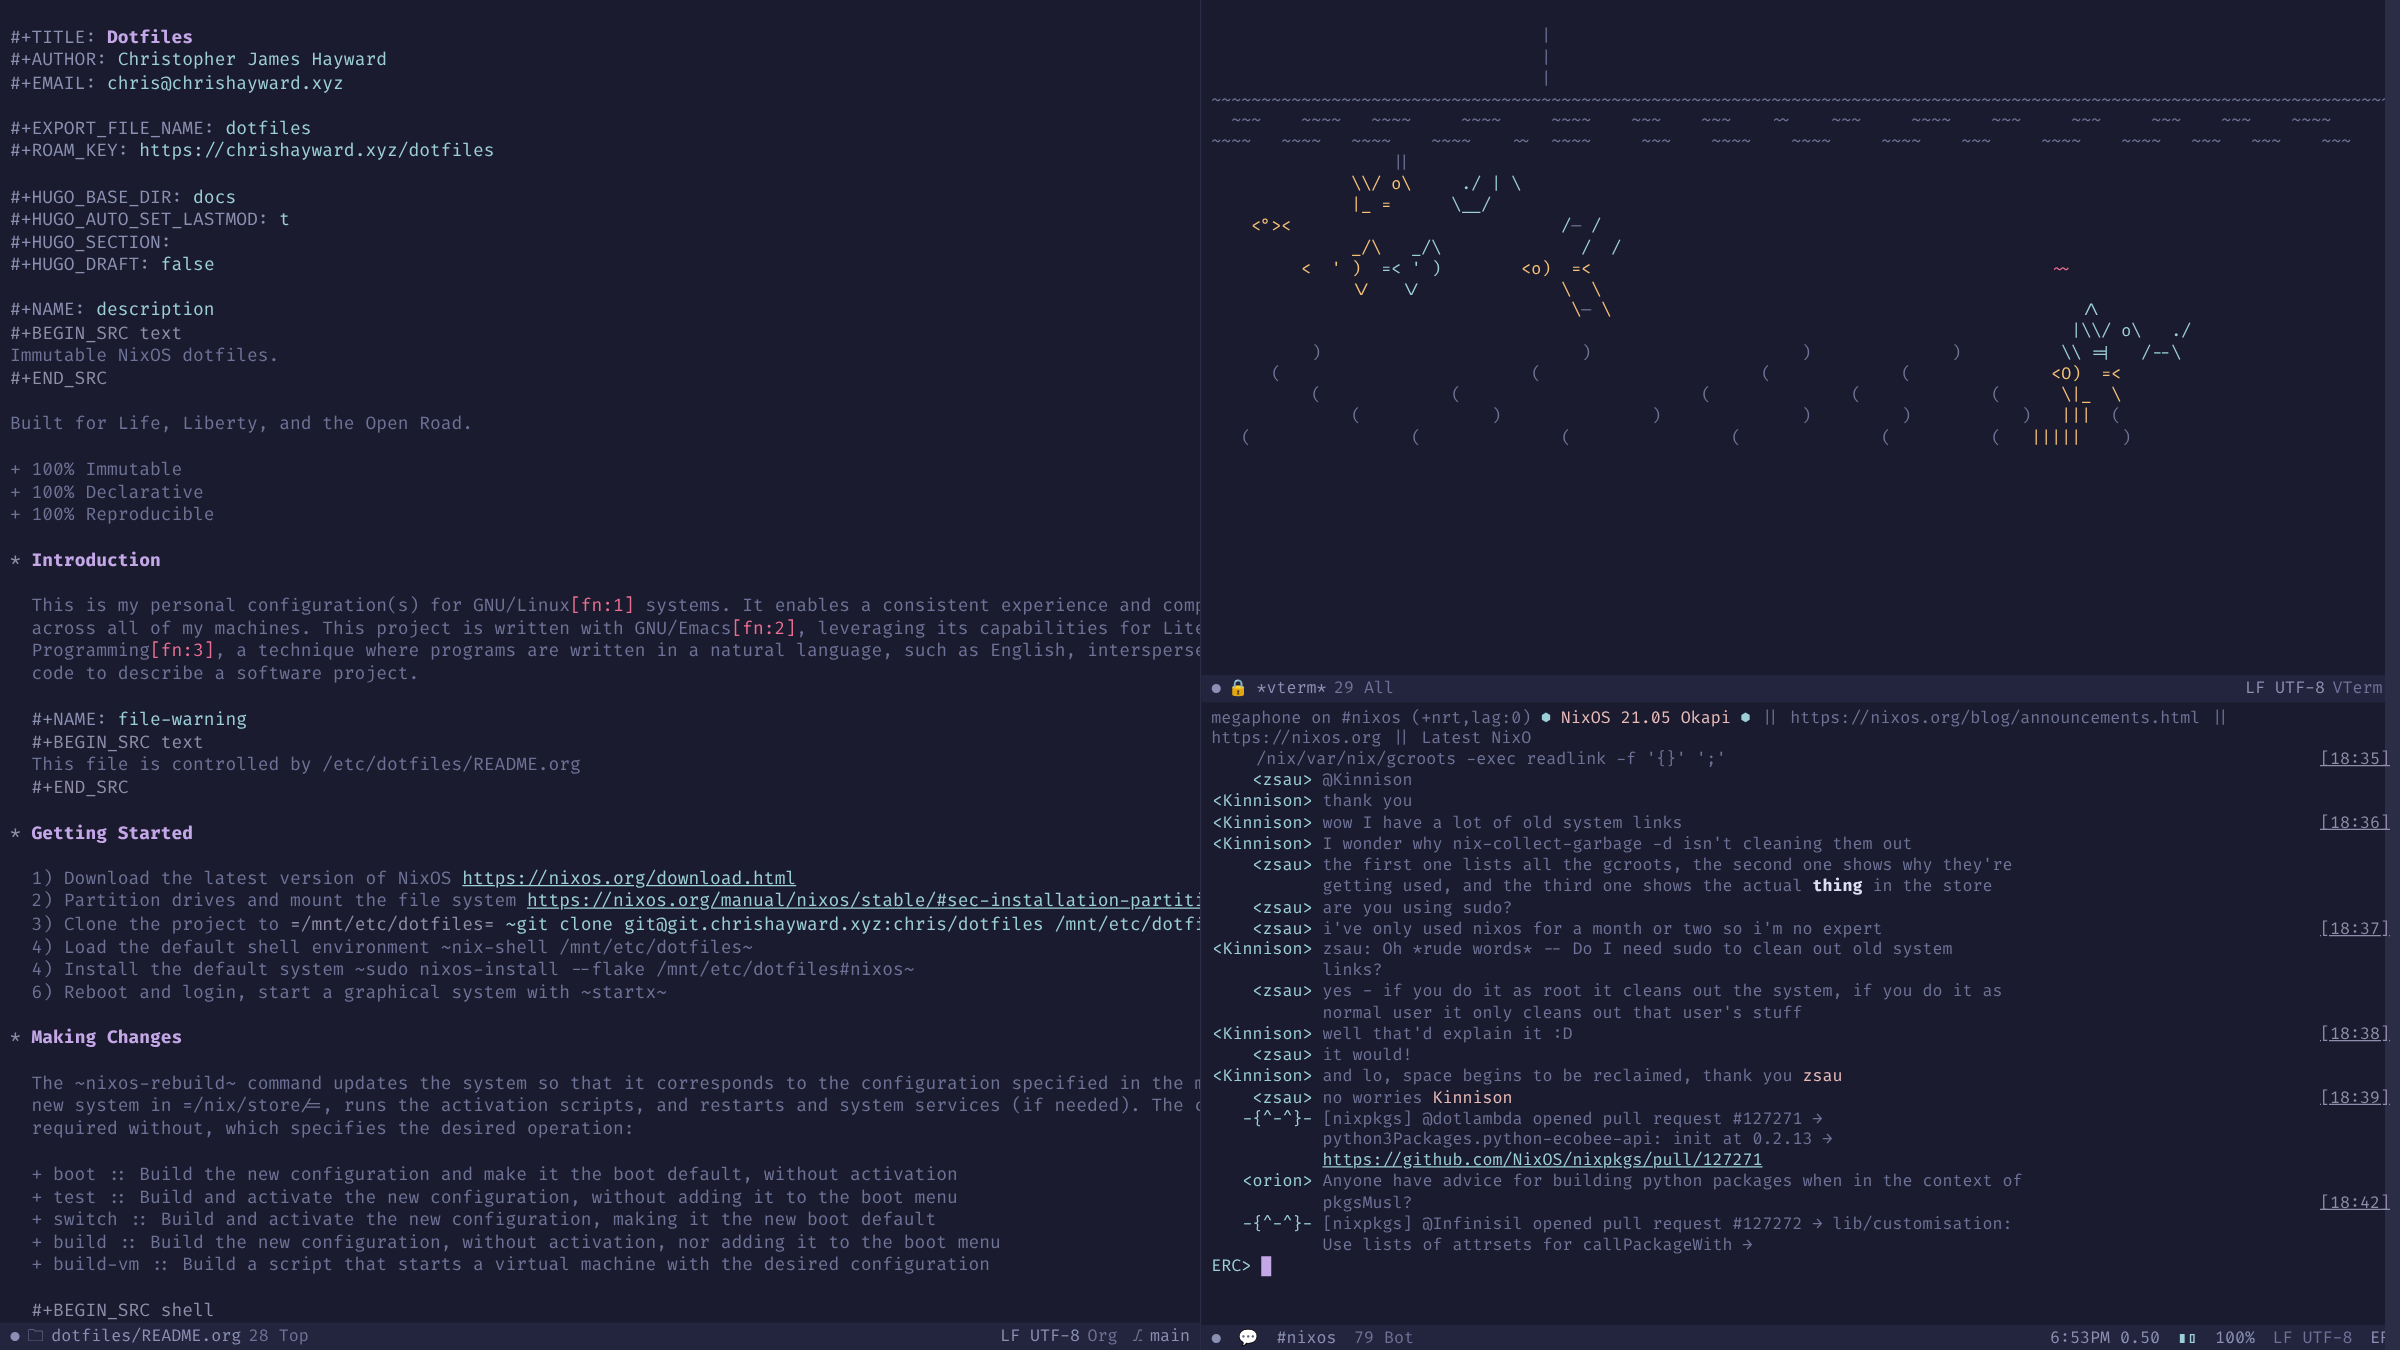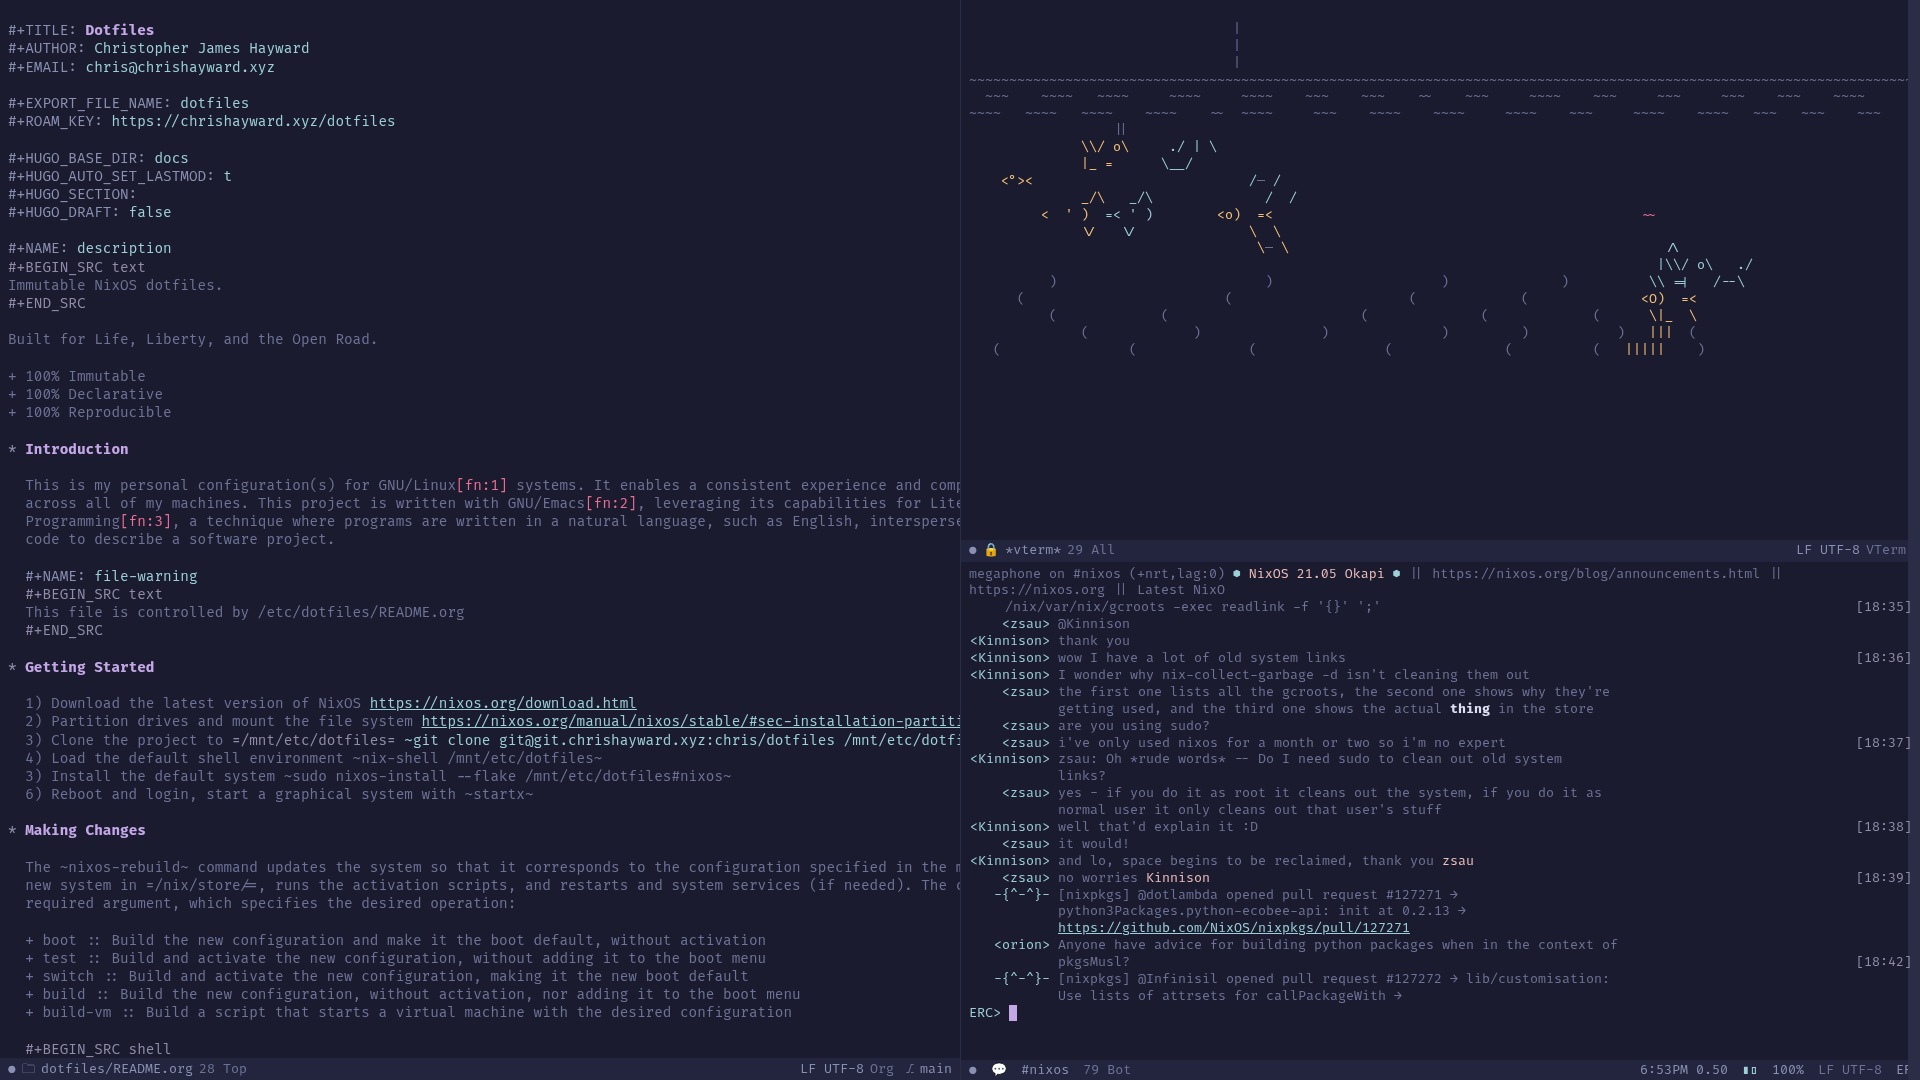--- a/index.html
+++ b/index.html
@@ -18,21 +18,21 @@
 .fn { color: #eb6f92; }
 .code { color: #908caa; }
 .src { color: #6e7296; text-align: right; }
 .begin-src { color: #908caa; }
 .vterm { flex: 1; padding: 4px 8px; white-space: pre; color: #6e7296; overflow: hidden; font-size: 13px; position: relative; }
 .vterm-modeline { height: 22px; background: #22253d; color: #8b90b3; display: flex; align-items: center; padding: 0 8px; font-size: 13px; }
 .erc { flex: 1; padding: 4px 8px; color: #6e7296; overflow: hidden; font-size: 13px; position: relative; }
 .erc-modeline { height: 20px; background: #22253d; color: #8b90b3; display: flex; align-items: center; padding: 0 8px; font-size: 13px; justify-content: space-between; }
 .nick { color: #9ccfd8; }
 .nick-hl { color: #ebbcba; }
-.time { color: #908caa; float: right; }
+.time { color: #908caa; float: right; text-decoration: underline; }
 .msg-line { display: flex; }
 .msg-nick { flex-shrink: 0; text-align: right; width: 85px; padding-right: 4px; }
 .msg-text { flex: 1; padding-left: 4px; }
 .thing { color: #e0def4; font-weight: bold; }
 .ascii-fish { color: #f6c177; }
 .ascii-fish2 { color: #9ccfd8; }
 .ascii-wave { color: #6e7296; }
 .right-top { height: 52%; display: flex; flex-direction: column; }
 .right-bot { height: 48%; display: flex; flex-direction: column; }
 .ml-sep { margin: 0 6px; color: #6e7296; }
@@ -81,28 +81,28 @@
 <span class="begin-src">  #+BEGIN_SRC text</span>
 <span class="src">  This file is controlled by /etc/dotfiles/README.org</span>
 <span class="begin-src">  #+END_SRC</span>
 
 <span class="star">*</span> <span class="heading">Getting Started</span>
 
 <span>  1) Download the latest version of NixOS </span><span class="link">https://nixos.org/download.html</span>
 <span>  2) Partition drives and mount the file system </span><span class="link">https://nixos.org/manual/nixos/stable/#sec-installation-partitioning</span>
 <span>  3) Clone the project to </span><span class="code">=/mnt/etc/dotfiles=</span><span class="val"> ~git clone git@git.chrishayward.xyz:chris/dotfiles /mnt/etc/dotfiles~</span>
 <span>  4) Load the default shell environment ~nix-shell /mnt/etc/dotfiles~</span>
-<span>  3) Install the default system ~sudo nixos-install --flake /mnt/etc/dotfiles#nixos~</span>
+<span>  4) Install the default system ~sudo nixos-install --flake /mnt/etc/dotfiles#nixos~</span>
 <span>  6) Reboot and login, start a graphical system with ~startx~</span>
 
 <span class="star">*</span> <span class="heading">Making Changes</span>
 
 <span>  The ~nixos-rebuild~ command updates the system so that it corresponds to the configuration specified in the module. It builds the</span>
 <span>  new system in =/nix/store/=, runs the activation scripts, and restarts and system services (if needed). The command has one</span>
-<span>  required argument, which specifies the desired operation:</span>
+<span>  required without, which specifies the desired operation:</span>
 
 <span>  + boot :: Build the new configuration and make it the boot default, without activation</span>
 <span>  + test :: Build and activate the new configuration, without adding it to the boot menu</span>
 <span>  + switch :: Build and activate the new configuration, making it the new boot default</span>
 <span>  + build :: Build the new configuration, without activation, nor adding it to the boot menu</span>
 <span>  + build-vm :: Build a script that starts a virtual machine with the desired configuration</span>
 
 <span class="begin-src">  #+BEGIN_SRC shell</span>
 
 

